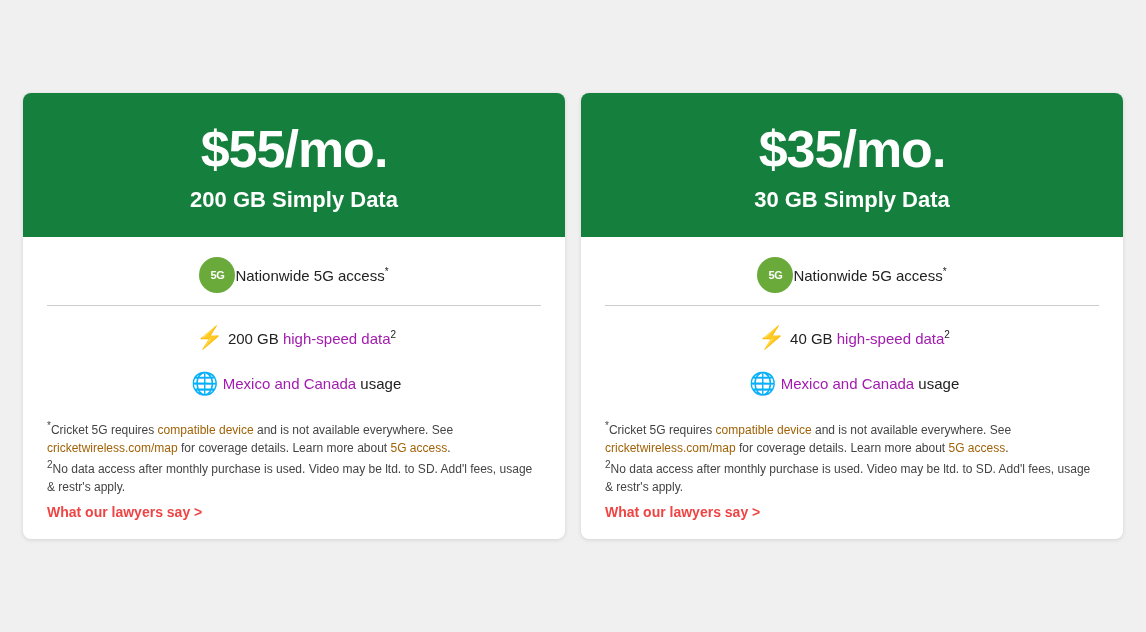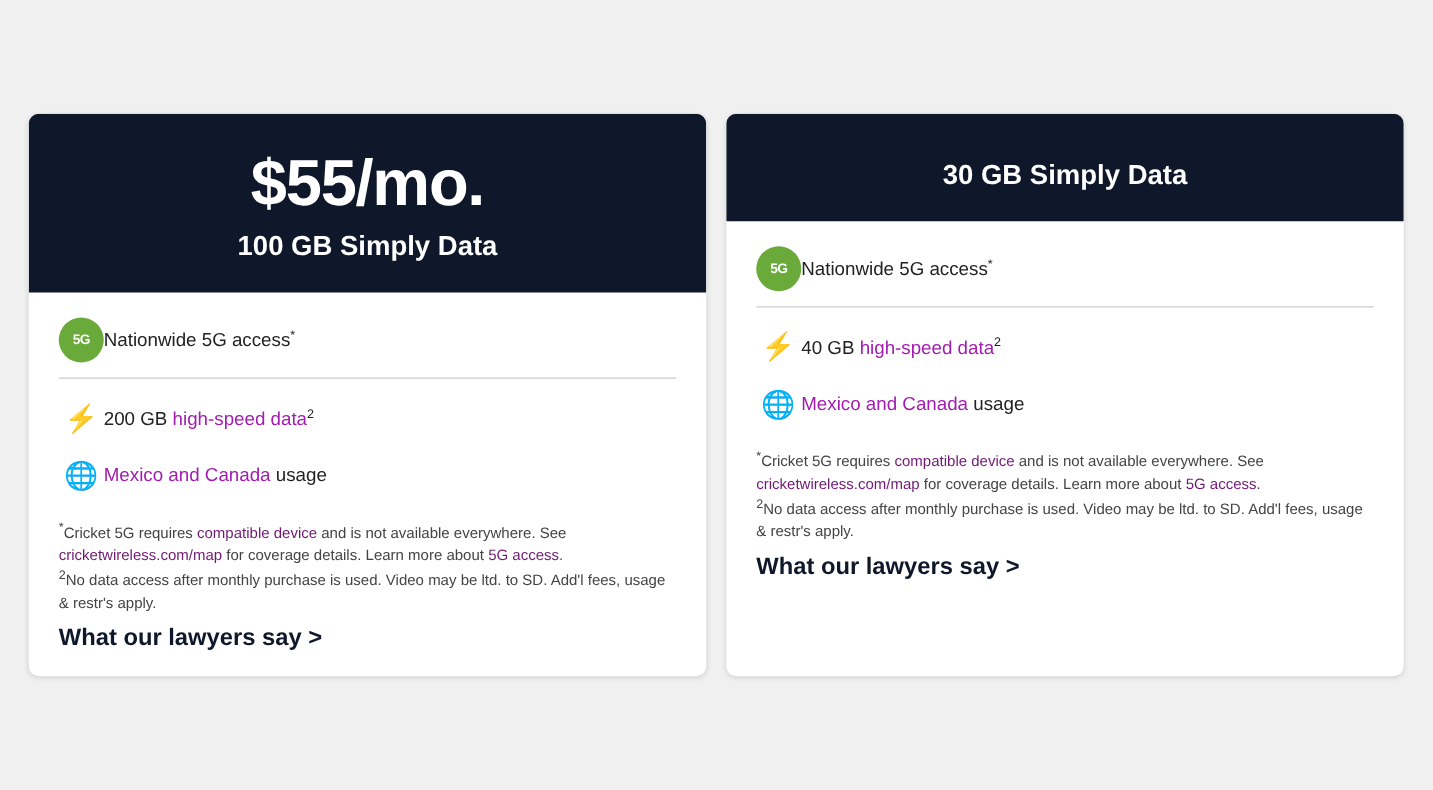--- a/index.html
+++ b/index.html
@@ -20,21 +20,21 @@
       max-width: 1100px;
     }
     .plan-card {
       flex: 1;
       background: #fff;
       border-radius: 8px;
       overflow: hidden;
       box-shadow: 0 1px 4px rgba(0,0,0,0.12);
     }
     .card-header {
-      background: #0f172a;
+      background: #15803d;
       padding: 28px 20px 24px;
       text-align: center;
       color: #fff;
     }
     .price {
       font-size: 52px;
       font-weight: 900;
       letter-spacing: -1px;
       line-height: 1.1;
     }
@@ -43,20 +43,21 @@
       font-weight: 700;
       margin-top: 8px;
     }
     .card-body {
       padding: 20px 24px 16px;
     }
     .feature-row {
       display: flex;
       align-items: center;
       margin-bottom: 10px;
+      justify-content: center;
     }
     .feature-icon {
       width: 36px;
       height: 36px;
       flex-shrink: 0;
       display: flex;
       align-items: center;
       justify-content: center;
     }
     .icon-5g {
@@ -96,44 +97,44 @@
       border-top: 1px solid #ccc;
       margin: 12px 0 14px 0;
     }
     .footnote {
       font-size: 12px;
       color: #444;
       line-height: 1.5;
       margin-top: 16px;
     }
     .footnote .link {
-      color: #701a75;
+      color: #a16207;
       text-decoration: none;
     }
     .lawyers-link {
-      color: #0f172a;
-      font-size: 19px;
+      color: #ef4444;
+      font-size: 14px;
       font-weight: 600;
       text-decoration: none;
       display: inline-block;
       margin-top: 6px;
     }
     sup {
       font-size: 10px;
     }
   </style>
 </head>
 <body>
 
 <div class="cards-container">
 
   <div class="plan-card">
     <div class="card-header">
       <div class="price">$55/mo.</div>
-      <div class="data-label">100 GB Simply Data</div>
+      <div class="data-label">200 GB Simply Data</div>
     </div>
     <div class="card-body">
       <div class="feature-row">
         <div class="feature-icon">
           <div class="icon-5g">5G</div>
         </div>
         <div class="feature-text">
           <span class="bold">Nationwide 5G access</span><sup>*</sup>
         </div>
       </div>
@@ -157,20 +158,21 @@
       <div class="footnote">
         <span><sup>*</sup></span><span>Cricket 5G requires </span><a class="link" href="#">compatible device</a><span> and is not available everywhere. See </span><a class="link" href="#">cricketwireless.com/map</a><span> for coverage details. Learn more about </span><a class="link" href="#">5G access</a><span>.</span><br>
         <span><sup>2</sup></span><span>No data access after monthly purchase is used. Video may be ltd. to SD. Add'l fees, usage &amp; restr's apply.</span><br>
         <a class="lawyers-link" href="#">What our lawyers say &gt;</a>
       </div>
     </div>
   </div>
 
   <div class="plan-card">
     <div class="card-header">
+      <div class="price">$35/mo.</div>
       <div class="data-label">30 GB Simply Data</div>
     </div>
     <div class="card-body">
       <div class="feature-row">
         <div class="feature-icon">
           <div class="icon-5g">5G</div>
         </div>
         <div class="feature-text">
           <span class="bold">Nationwide 5G access</span><sup>*</sup>
         </div>

